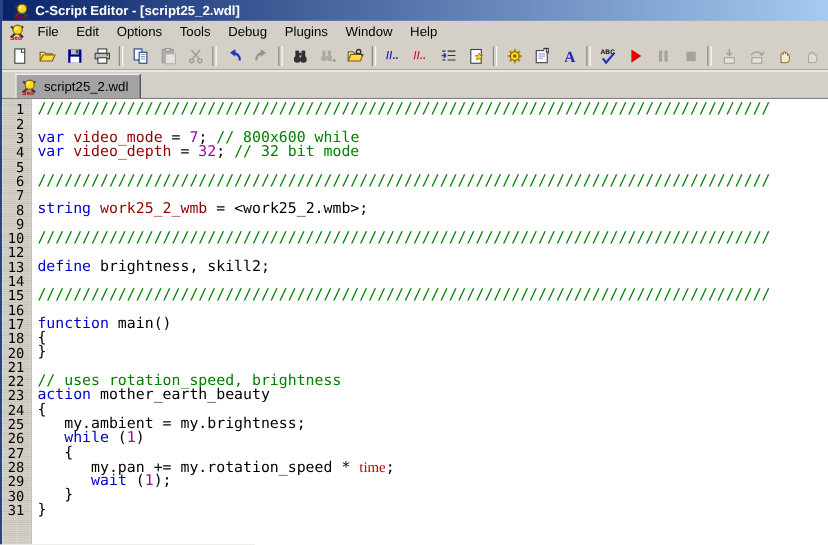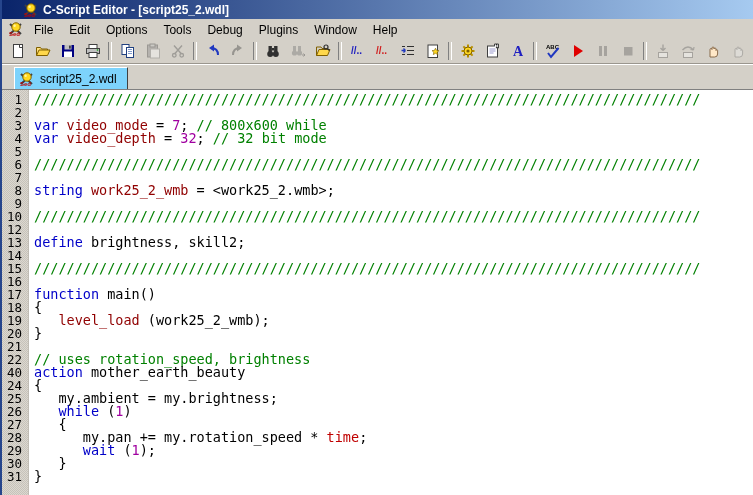--- a/index.html
+++ b/index.html
@@ -2,21 +2,21 @@
 <html style="--kw: #0000c8; --id: #900000; --num: #a000a0; --com: #008000; --predef: #c00000; --tb-left: #0a246a; --tb-right: #a6caf0;"><head>
 <meta charset="utf-8">
 <style>
   html,body{margin:0;padding:0;}
   body{width:753px;height:495px;overflow:hidden;background:#d4d0c8;
        font-family:"Liberation Sans",sans-serif;-webkit-font-smoothing:none;}
   #window{width:753px;height:495px;border-left:2px solid #26458c;box-sizing:border-box;display:flex;flex-direction:column;}
 
   
   .titlebar{height:19px;flex:0 0 19px;display:flex;align-items:center;
-    background:linear-gradient(to right,var(--tb-left),var(--tb-right));padding-left:21px;text-align:right;}
+    background:linear-gradient(to right,var(--tb-left),var(--tb-right));padding-left:10px;text-align:right;}
   .titlebar .title{color:#fff;font-weight:bold;font-size:12px;margin-left:4px;white-space:nowrap;}
 
   
   .sedicon{width:16px;height:16px;display:inline-block;flex:0 0 16px;}
 
   
   .menubar{height:19px;flex:0 0 19px;background:#d4d0c8;display:flex;align-items:center;padding-left:6px;
     border-bottom:1px solid #d4d0c8;}
   .menubar .menu-item{font-size:12px;color:#000;padding:1px 8px;white-space:nowrap;}
   .menubar .sedicon{margin-right:2px;}
@@ -25,37 +25,37 @@
   .toolbar{height:24px;flex:0 0 24px;background:#d4d0c8;display:flex;align-items:center;padding-left:3px;
     border-bottom:1px solid #9a968e;}
   .tbtn{width:23px;height:22px;display:flex;align-items:center;justify-content:center;border:1px solid transparent;}
   .tbtn svg{width:16px;height:16px;display:block;}
   .tbtn.disabled svg{filter:grayscale(1) opacity(.4);}
   .tsep{width:2px;height:18px;margin:0 3px;border-left:1px solid #808080;border-right:1px solid #fff;}
 
   
   .tabbar{height:24px;flex:0 0 24px;background:#d4d0c8;display:flex;align-items:flex-end;
     border-top:1px solid #fff;border-bottom:1px solid #808080;padding-left:12px;}
-  .tab{height:21px;display:flex;align-items:center;padding:0 10px 0 4px;background:#7dd3fc;
+  .tab{height:21px;display:flex;align-items:center;padding:0 10px 0 4px;background:#a3a3a3;
     border-left:1px solid #fff;border-top:1px solid #fff;border-right:1px solid #404040;font-size:12px;}
   .tab .sedicon{margin-right:5px;}
   .tab .tab-label{white-space:nowrap;}
 
   
   .editor{flex:1 1 auto;background:#fff;position:relative;overflow:hidden;
     font-family:"DejaVu Sans Mono","Liberation Mono",monospace;font-size:13.5px;line-height:13px;padding-top:3px;}
   .gutter-strip{position:absolute;left:0;top:0;bottom:0;width:26px;
     background:repeating-conic-gradient(#dcd8d0 0% 25%, #c6c2ba 0% 50%) 0 0 / 2px 2px;
     border-right:1px solid #c0bcb4;}
   .line{display:flex;height:13px;position:relative;}
   .lnum{flex:0 0 26px;width:26px;text-align:right;padding-right:6px;box-sizing:border-box;
     color:#000;font-size:12.5px;}
   .lcode{white-space:pre;padding-left:6px;color:#000;}
   .kw{color:var(--kw);} .id{color:var(--id);} .num{color:var(--num);}
-  .com{color:var(--com);} .predef{color:var(--predef);} .pl{color:#000;}
+  .com{color:var(--com);} .predef{color:var(--predef);font-family:Liberation Serif, serif;} .pl{color:#000;}
 </style>
 </head>
 <body>
 
 <div id="window">
 
   <div class="titlebar">
     <span class="sedicon"><svg viewBox="0 0 16 16" width="16" height="16">
           <path d="M2 3 L13 13 M13 3 L2 13" stroke="#404040" stroke-width="2"></path>
           <circle cx="8" cy="6" r="4.2" fill="#ffd820" stroke="#806000"></circle>
@@ -334,37 +334,33 @@
       </div>
       <div class="line">
         <span class="lnum">17</span>
         <span class="lcode"><span class="kw">function</span><span class="pl"> main()</span></span>
       </div>
       <div class="line">
         <span class="lnum">18</span>
         <span class="lcode"><span class="pl">{</span></span>
       </div>
       <div class="line">
-        <span class="lnum">19</span>
-        <span class="lcode"><span class="pl">   </span><span class="id">level_load</span><span class="pl"> (work25_2_wmb);</span></span>
-      </div>
-      <div class="line">
         <span class="lnum">20</span>
         <span class="lcode"><span class="pl">}</span></span>
       </div>
       <div class="line">
         <span class="lnum">21</span>
         <span class="lcode"></span>
       </div>
       <div class="line">
         <span class="lnum">22</span>
         <span class="lcode"><span class="com">// uses rotation_speed, brightness</span></span>
       </div>
       <div class="line">
-        <span class="lnum">40</span>
+        <span class="lnum">23</span>
         <span class="lcode"><span class="kw">action</span><span class="pl"> mother_earth_beauty</span></span>
       </div>
       <div class="line">
         <span class="lnum">24</span>
         <span class="lcode"><span class="pl">{</span></span>
       </div>
       <div class="line">
         <span class="lnum">25</span>
         <span class="lcode"><span class="pl">   my.ambient = my.brightness;</span></span>
       </div>

